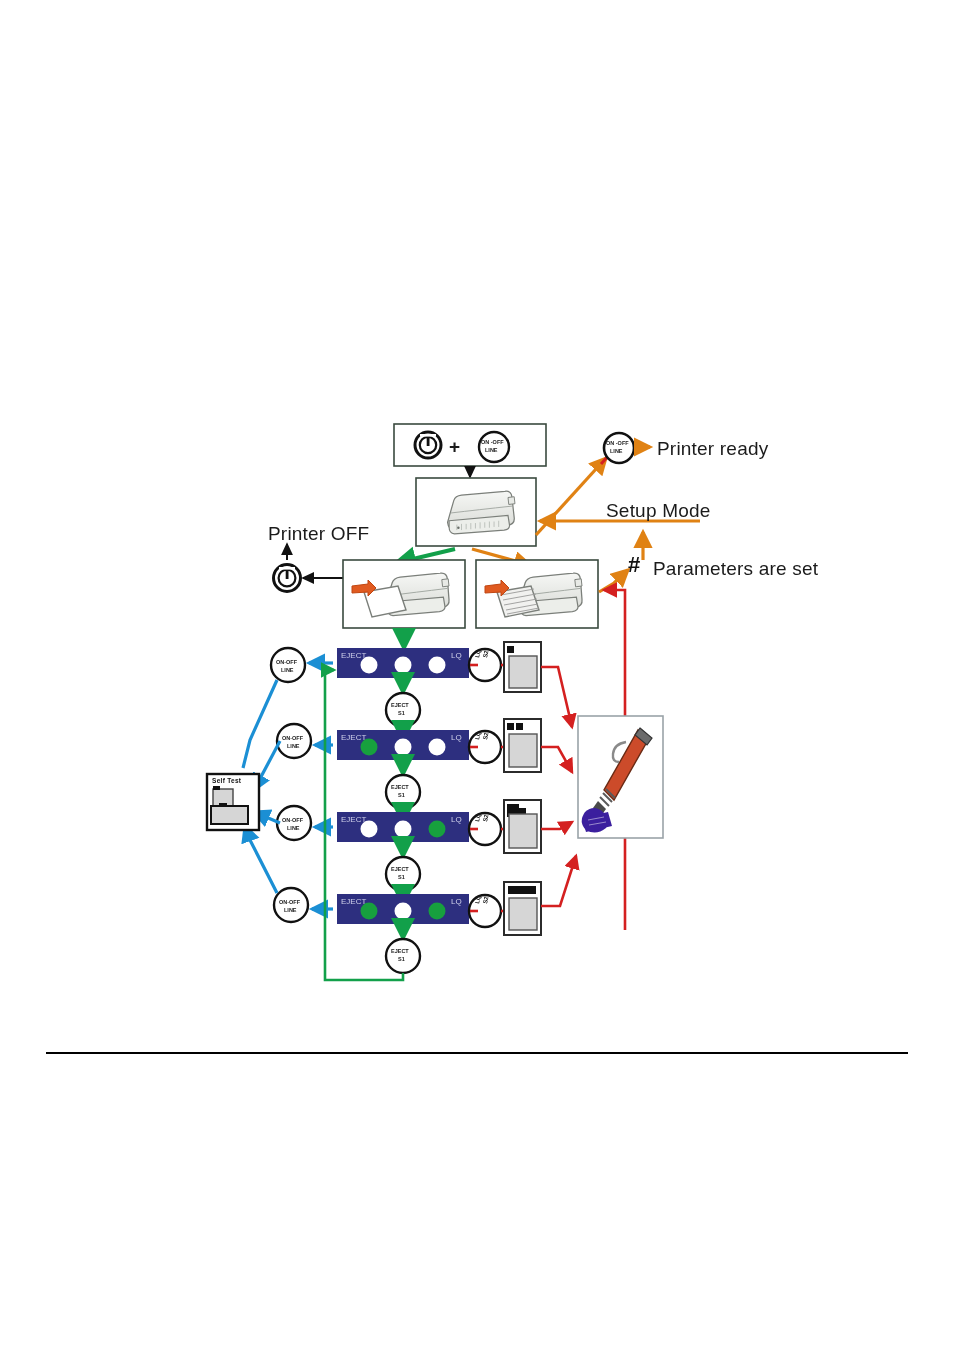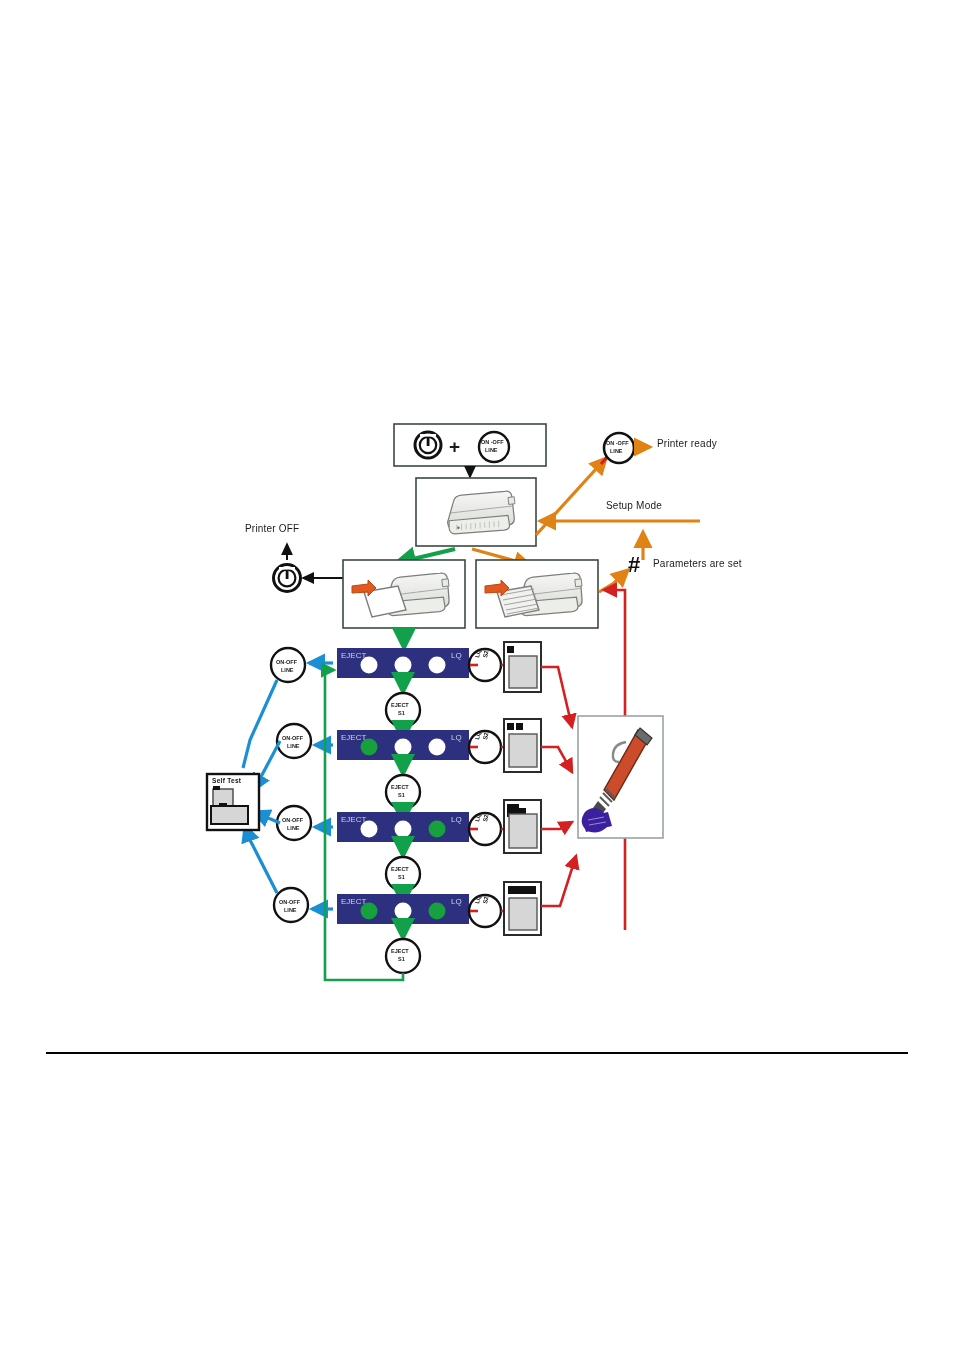--- a/index.html
+++ b/index.html
@@ -1,20 +1,20 @@
 <!DOCTYPE html>
 <html><head>
 <meta charset="utf-8">
 <style>
   html,body{margin:0;padding:0;background:#fff;}
   body{width:954px;height:1350px;position:relative;font-family:"Liberation Sans",sans-serif;overflow:hidden;}
   #stage{position:absolute;left:0;top:0;width:954px;height:1350px;}
   svg.diagram{position:absolute;left:0;top:0;width:954px;height:1350px;}
   .txt{position:absolute;color:#1b1b1b;font-family:"Liberation Sans",sans-serif;white-space:nowrap;}
-  .lbl-big{font-size:10px;letter-spacing:.2px;}
+  .lbl-big{font-size:19px;letter-spacing:.2px;}
   .hash{position:absolute;font-size:22px;font-weight:bold;color:#111;font-family:"Liberation Sans",sans-serif;}
   .selftest-cap{position:absolute;font-size:6.5px;font-weight:bold;color:#111;letter-spacing:.3px;}
   .footer-rule{position:absolute;left:46px;top:1052px;width:862px;height:2px;background:#000;}
 </style>
 </head>
 <body>
 
 <div id="stage">
 
   <svg class="diagram" viewBox="0 0 954 1350">
@@ -243,21 +243,21 @@
   <div class="txt" style="left:485px;top:447px;font-size:5.5px;font-weight:bold;">LINE</div>
 
   <div class="txt" style="left:606px;top:440px;font-size:5.5px;font-weight:bold;">ON -OFF</div>
   <div class="txt" style="left:610px;top:448px;font-size:5.5px;font-weight:bold;">LINE</div>
 
   <div class="txt lbl-big" style="left:657px;top:438px;">Printer ready</div>
   <div class="txt lbl-big" style="left:606px;top:500px;">Setup Mode</div>
   <div class="hash" style="left:628px;top:552px;">#</div>
   <div class="txt lbl-big" style="left:653px;top:558px;">Parameters are set</div>
 
-  <div class="txt lbl-big" style="left:245px;top:523px;">Printer OFF</div>
+  <div class="txt lbl-big" style="left:268px;top:523px;">Printer OFF</div>
 
   <div class="selftest-cap" style="left:212px;top:777px;">Self Test</div>
 
   <div class="txt" style="left:341px;top:651px;font-size:8px;color:#cfd0ea;">EJECT</div>
   <div class="txt" style="left:451px;top:651px;font-size:8px;color:#cfd0ea;">LQ</div>
   <div class="txt" style="left:276px;top:659px;font-size:5.5px;font-weight:bold;">ON-OFF</div>
   <div class="txt" style="left:281px;top:667px;font-size:5.5px;font-weight:bold;">LINE</div>
   <div class="txt" style="left:474px;top:657px;font-size:6px;font-weight:bold;transform:rotate(-78deg);transform-origin:0 0;">LQ</div>
   <div class="txt" style="left:482px;top:657px;font-size:6px;font-weight:bold;transform:rotate(-78deg);transform-origin:0 0;">S2</div>
   <div class="txt" style="left:391px;top:702px;font-size:5.5px;font-weight:bold;">EJECT</div>

